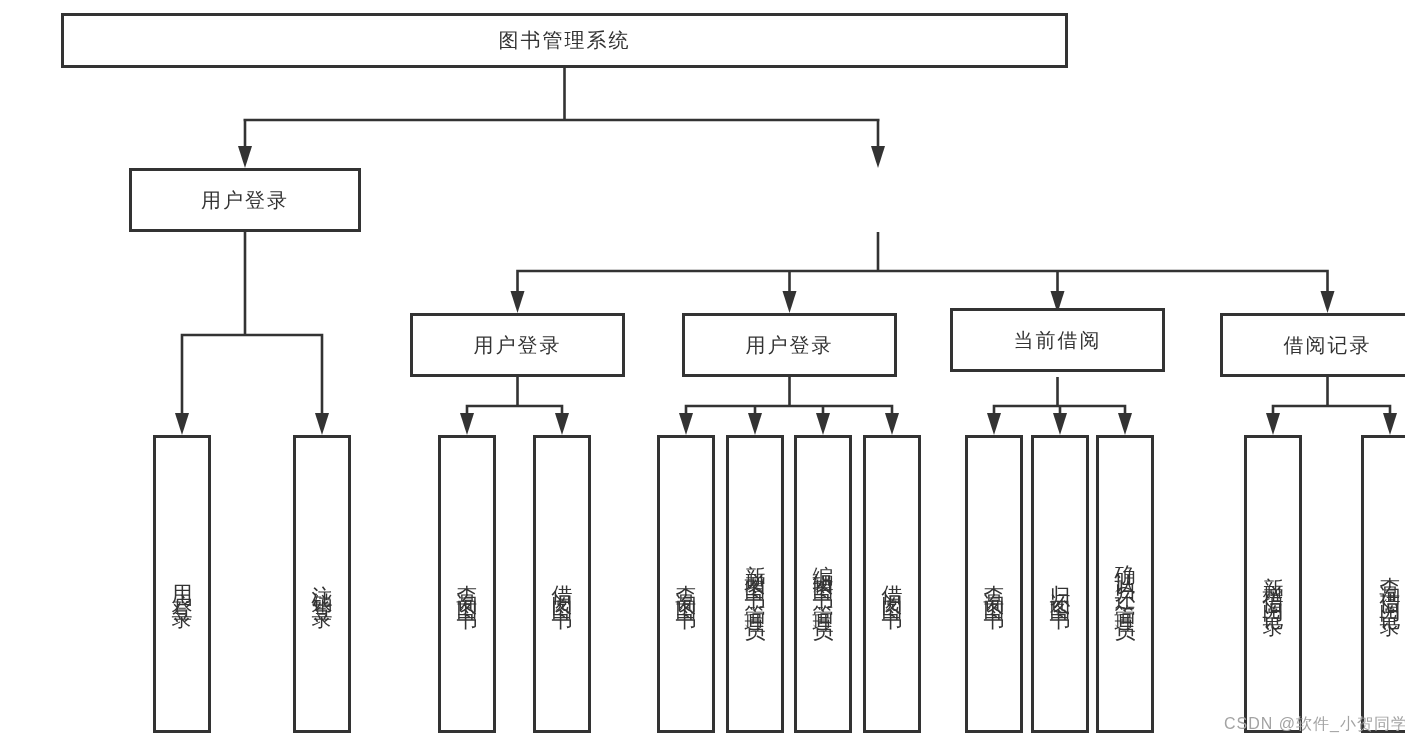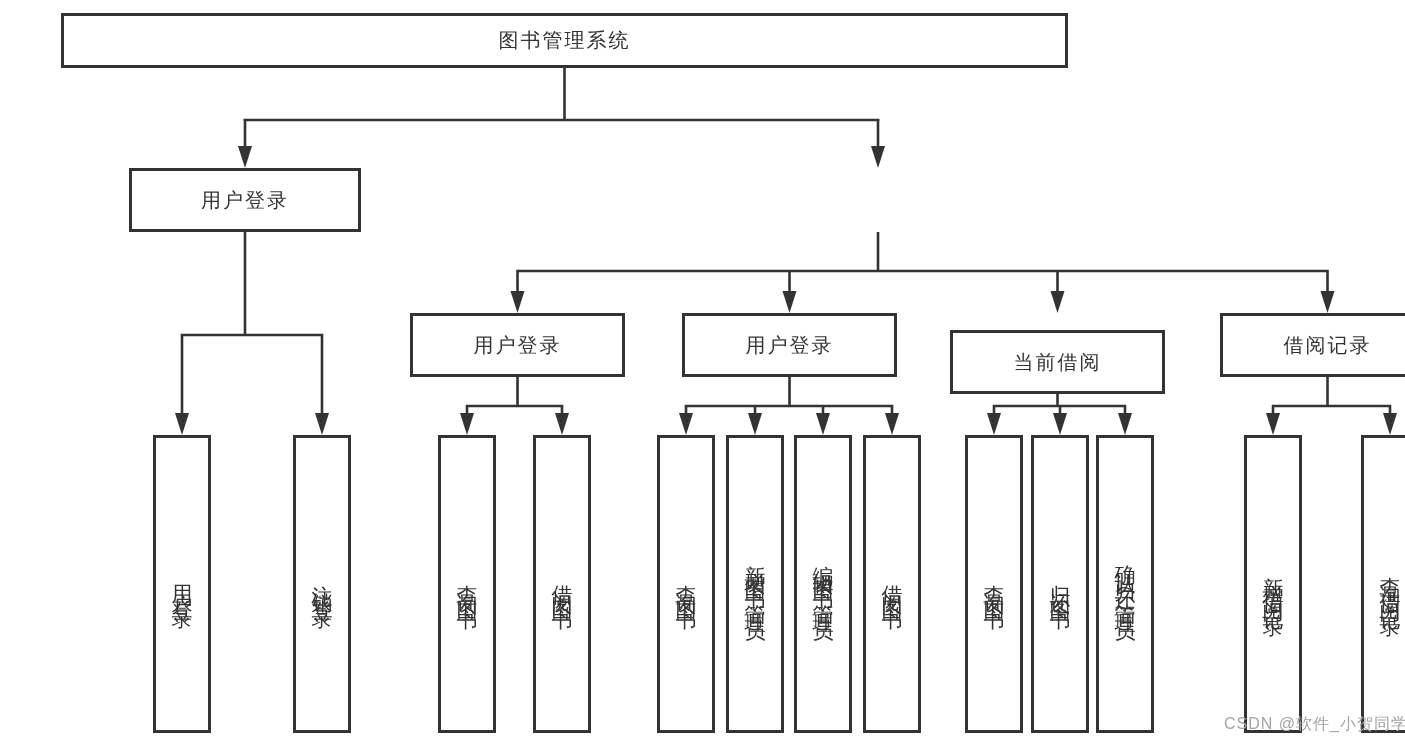--- a/index.html
+++ b/index.html
@@ -37,21 +37,21 @@
     text-orientation: mixed;
     font-size: 21px;
     letter-spacing: 8px;
   }
   
   .root          { left: 13px;   top: 13px;  width: 1007px; height: 55px; }
   .user-login    { left: 81px;   top: 168px; width: 232px;  height: 64px; }
   .book-mgmt     { left: 712px;  top: 168px; width: 236px;  height: 64px; }
   .new-books     { left: 362px;  top: 313px; width: 215px;  height: 64px; }
   .book-borrow   { left: 634px;  top: 313px; width: 215px;  height: 64px; }
-  .cur-borrow    { left: 902px;  top: 330px; width: 215px;  height: 64px; font-family: Liberation Serif, serif; }
+  .cur-borrow    { left: 902px;  top: 308px; width: 215px;  height: 64px; font-family: Liberation Serif, serif; }
   .borrow-rec    { left: 1172px; top: 313px; width: 215px;  height: 64px; }
   .leaf          { top: 435px; width: 58px; height: 298px; }
   .leaf-login-1  { left: 105px; }
   .leaf-login-2  { left: 245px; }
   .leaf-new-1    { left: 390px; }
   .leaf-new-2    { left: 485px; }
   .leaf-bor-1    { left: 609px; }
   .leaf-bor-2    { left: 678px; }
   .leaf-bor-3    { left: 746px; }
   .leaf-bor-4    { left: 815px; }

